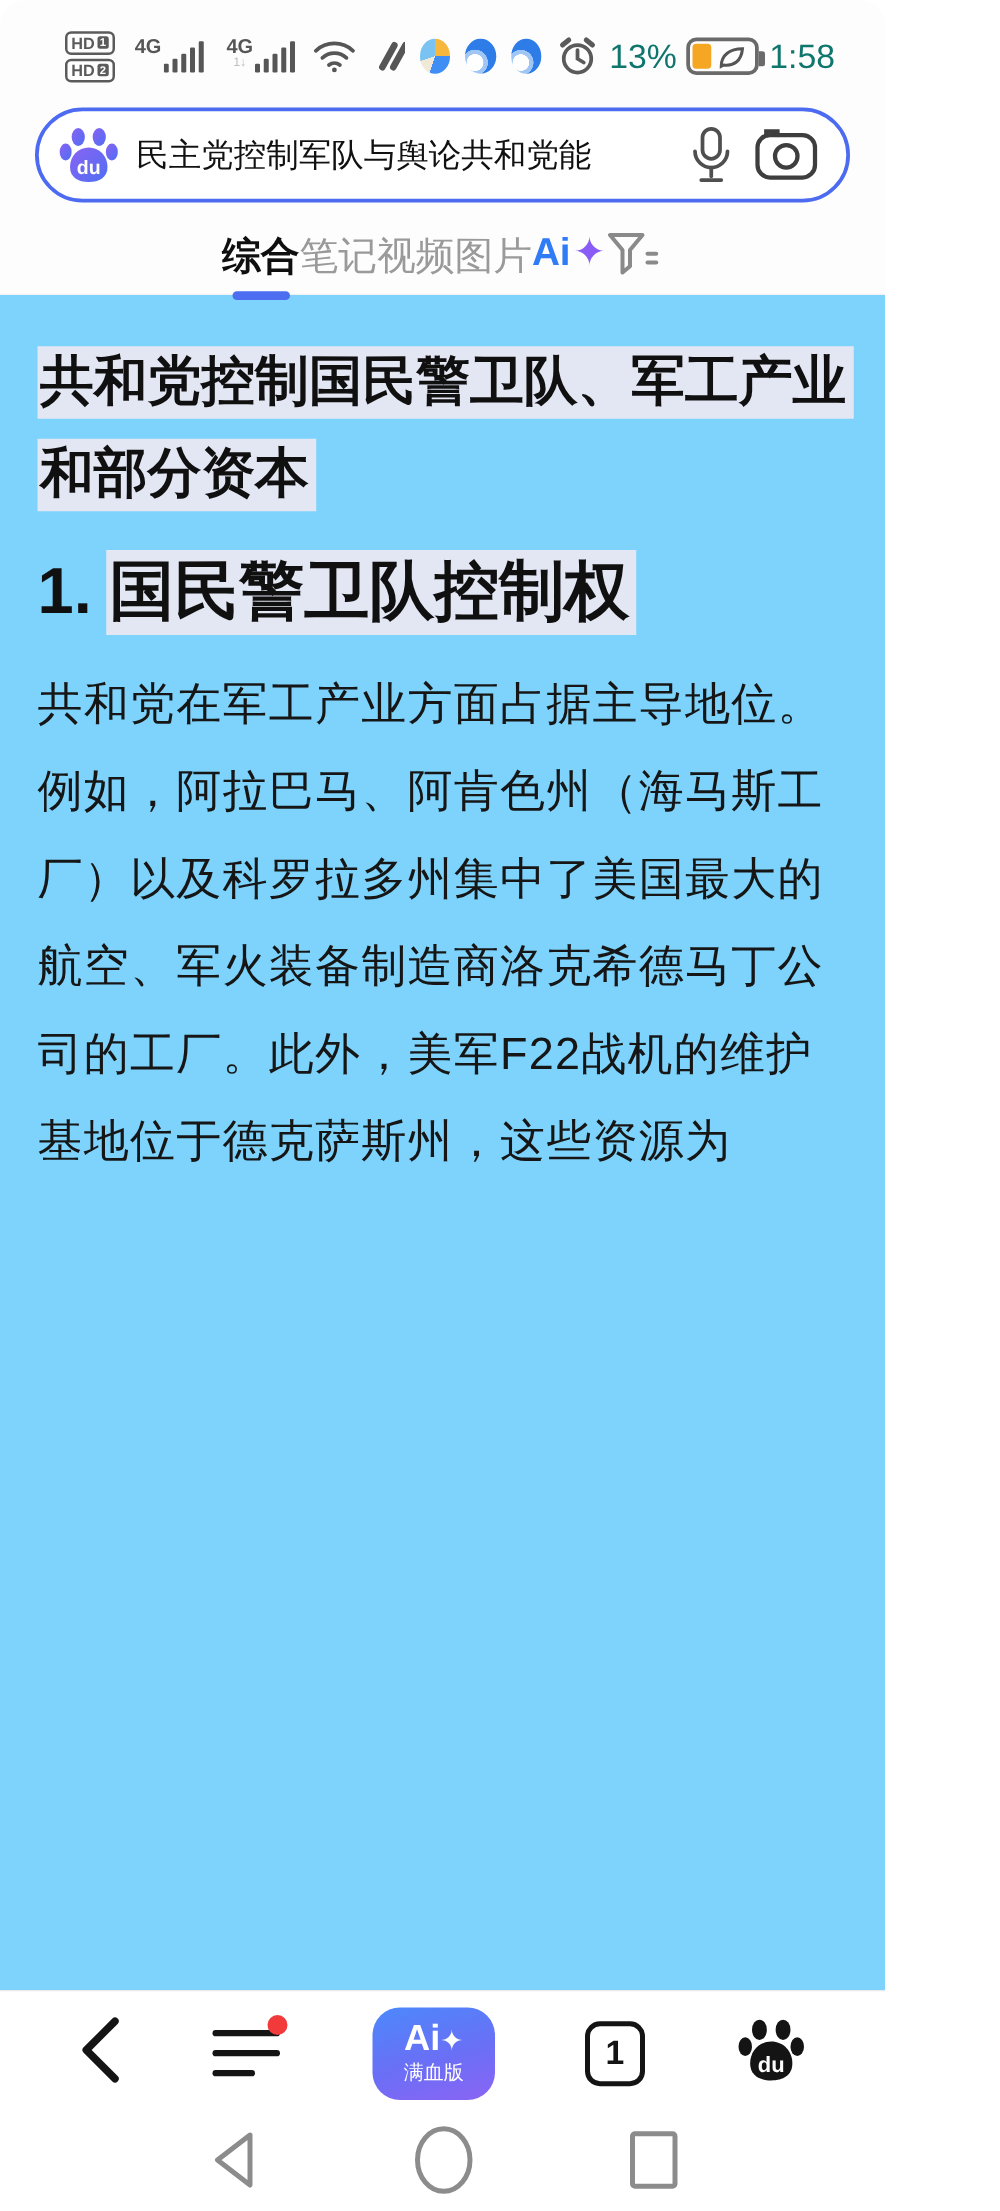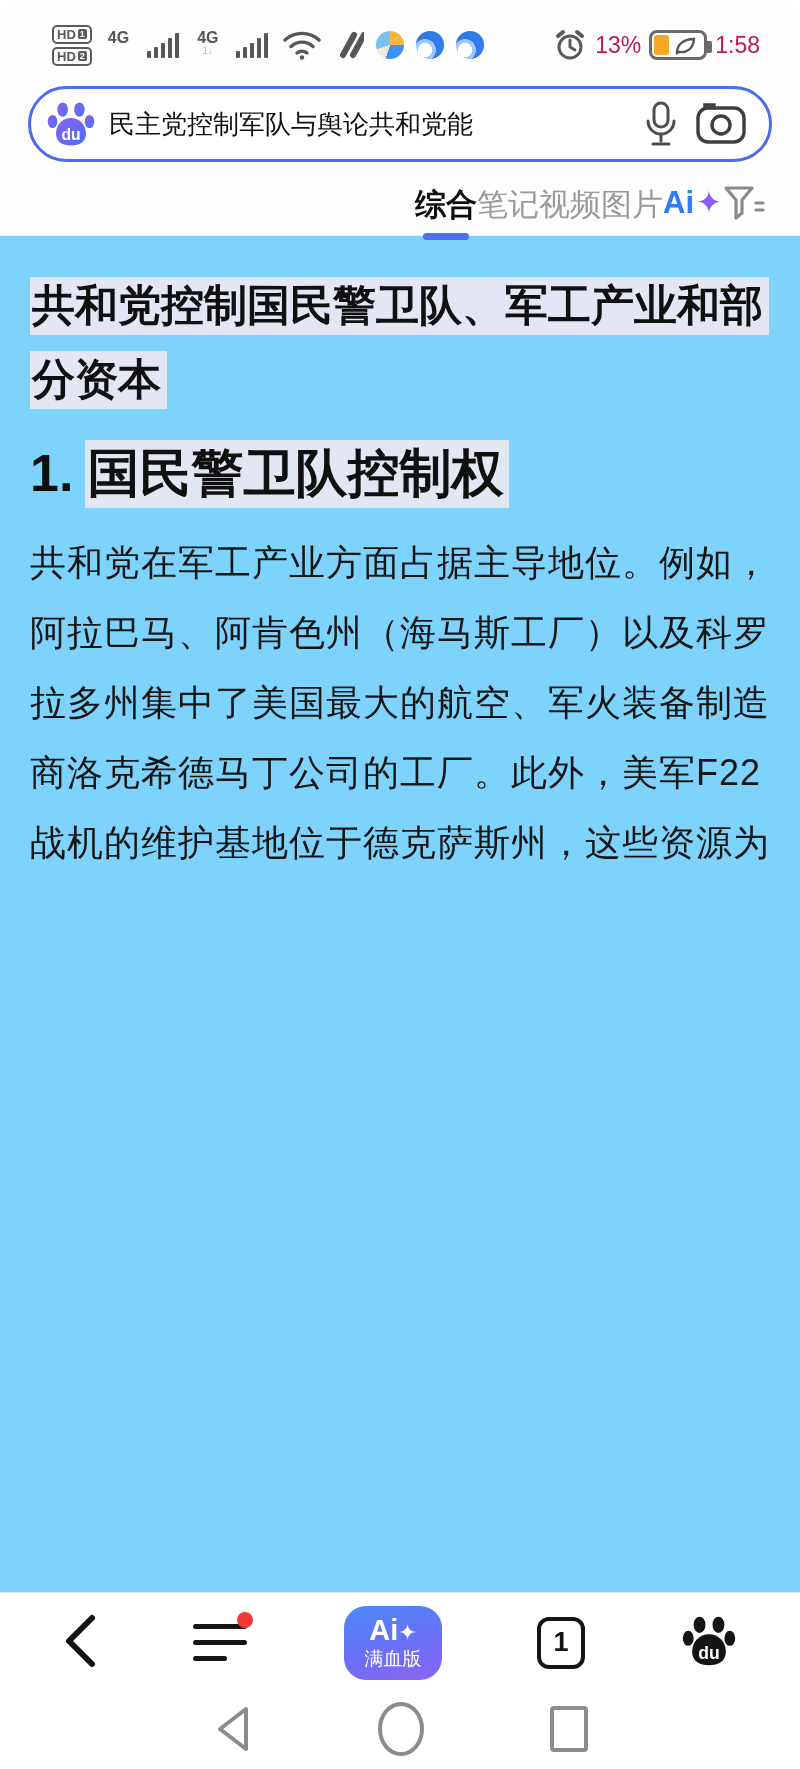--- a/index.html
+++ b/index.html
@@ -1,48 +1,48 @@
 <!DOCTYPE html>
 <html><head>
 <meta charset="utf-8">
 <style>
   * { box-sizing: border-box; margin: 0; padding: 0; }
   html,body { width:800px; }
   body {
     font-family: "Liberation Sans", "DejaVu Sans", sans-serif;
     background:#ffffff; color:#141414;
   }
-  .screen { position:relative; width:800px; height:1769px; background:#fdfdfd; overflow:hidden;border-radius:20px; }
+  .screen { position:relative; width:708px; height:1769px; background:#fdfdfd; overflow:hidden;border-radius:20px; }
 
   
   .status-bar{ height:80px; display:flex; align-items:center; padding:10px 40px 0 52px; gap:12px; color:#4c4c4c; }
   .hd-stack{ display:flex; flex-direction:column; gap:3px; }
   .hd-badge{ display:flex; align-items:center; border:2px solid #5b5b5b; border-radius:5px; font-size:13px; font-weight:bold; color:#5b5b5b; padding:0 3px; line-height:15px; }
   .hd-sub{ font-size:9px; background:#5b5b5b; color:#fff; border-radius:2px; padding:0 2px; margin-left:2px; line-height:10px;}
-  .net-group{ display:flex; align-items:flex-start; gap:18px; margin-left:4px;}
+  .net-group{ display:flex; align-items:flex-start; gap:2px; margin-left:4px;}
   .net-label{ font-size:16px; font-weight:bold; color:#565656; line-height:14px;}
   .net-col{ display:flex; flex-direction:column; align-items:center;}
   .net-sub{ font-size:10px; color:#c0c0c0; }
   .sb-right{ margin-left:auto; display:flex; align-items:center; gap:8px; }
-  .pct,.clock-time{ font-size:23px; color:#be185d; }
+  .pct,.clock-time{ font-size:27px; color:#0f766e; }
   .battery{ position:relative; width:58px; height:30px; border:3px solid #6a6a6a; border-radius:8px; display:flex; align-items:center; padding:2px;}
   .battery .fill{ width:15px; height:20px; background:#f5a623; border-radius:3px;}
   .battery .cap{ position:absolute; right:-8px; top:8px; width:5px; height:12px; background:#6a6a6a; border-radius:0 2px 2px 0;}
   .battery svg{ position:absolute; left:22px; top:3px; }
   .appdot{ width:28px; height:28px; border-radius:50%; }
   .appdot.pinwheel{ background:conic-gradient(#f6b73c 0 25%, #3f8ef5 25% 55%, #f0e9d8 55% 70%, #79c3f2 70% 100%); }
   .appdot.cloud{ background:radial-gradient(circle at 32% 68%, #ffffff 0 26%, #9fc6f5 27% 40%, #2e7ce8 41% 100%); }
 
   
   .search-bar{ margin:6px 28px 0; height:76px; background:#fff; border:3px solid #4d6bf0; border-radius:40px; display:flex; align-items:center; padding:0 22px 0 16px; gap:14px; }
   .search-query{ flex:1; font-size:26px; color:#111; white-space:nowrap; overflow:hidden; }
   .sb-icon{ flex:0 0 auto; display:flex; align-items:center; }
 
   
-  .tabs{ display:flex; align-items:flex-start; justify-content:flex-end; padding:22px 34px 0 32px; height:74px; border-bottom:1px solid #f2f2f2;}
+  .tabs{ display:flex; align-items:flex-start; justify-content:center; padding:22px 34px 0 32px; height:74px; border-bottom:1px solid #f2f2f2;}
   .tab{ position:relative; font-size:31px; color:#9a9a9a; padding-bottom:16px; cursor:default;}
   .tab.active{ color:#0f0f0f; font-weight:bold; }
   .tab.active::after{ content:""; position:absolute; left:50%; transform:translateX(-50%); bottom:2px; width:46px; height:7px; border-radius:4px; background:#4e6ef2; }
   .tab .ai-a{ color:#2f7cf6; font-weight:bold; }
   .tab .ai-star{ color:#8a5cf6; font-weight:bold; margin-left:2px;}
 
   
   .content{ height:1356px; overflow:hidden; padding:28px 30px 0; background:#7dd3fc; }
   .content h1{ font-size:43px; line-height:74px; font-weight:bold; color:#101010; margin:4px 0 28px; }
   .content h2{ font-size:52px; line-height:58px; font-weight:bold; color:#101010; margin:18px 0 26px; }
@@ -53,21 +53,21 @@
 
   
   .toolbar{ height:100px; background:#fff; border-top:1px solid #e9e9e9; display:flex; align-items:center; justify-content:space-between; padding:0 62px; }
   .menu-btn{ position:relative; display:flex; flex-direction:column; gap:11px; width:56px; }
   .menu-btn .bar{ height:5px; background:#141414; border-radius:3px; }
   .menu-btn .bar.b1{ width:54px;} .menu-btn .bar.b2{ width:54px;} .menu-btn .bar.b3{ width:34px;}
   .menu-dot{ position:absolute; top:-12px; right:-4px; width:16px; height:16px; border-radius:50%; background:#f23a3a; }
   .ai-btn{ width:98px; height:74px; border-radius:22px; background:linear-gradient(165deg,#4f86fb 5%,#6a6ff6 55%,#8b64f4 100%); display:flex; flex-direction:column; align-items:center; justify-content:center; color:#fff; cursor:pointer;}
   .ai-btn .ai-word{ font-size:29px; font-weight:bold; line-height:30px;}
   .ai-btn .ai-word .star{ font-size:22px; }
-  .ai-btn .ai-sub{ font-size:19px; line-height:22px; }
+  .ai-btn .ai-sub{ font-size:16px; line-height:22px;font-family:Liberation Mono, monospace; }
   .tab-counter{ width:48px; height:52px; border:4px solid #141414; border-radius:12px; display:flex; align-items:center; justify-content:center; font-size:27px; font-weight:bold; color:#141414; cursor:pointer;}
 
   
   .android-nav{ height:77px; display:flex; align-items:center; justify-content:center; gap:122px; background:#fff; }
 </style>
 </head>
 <body>
 
 <div class="screen">
 

